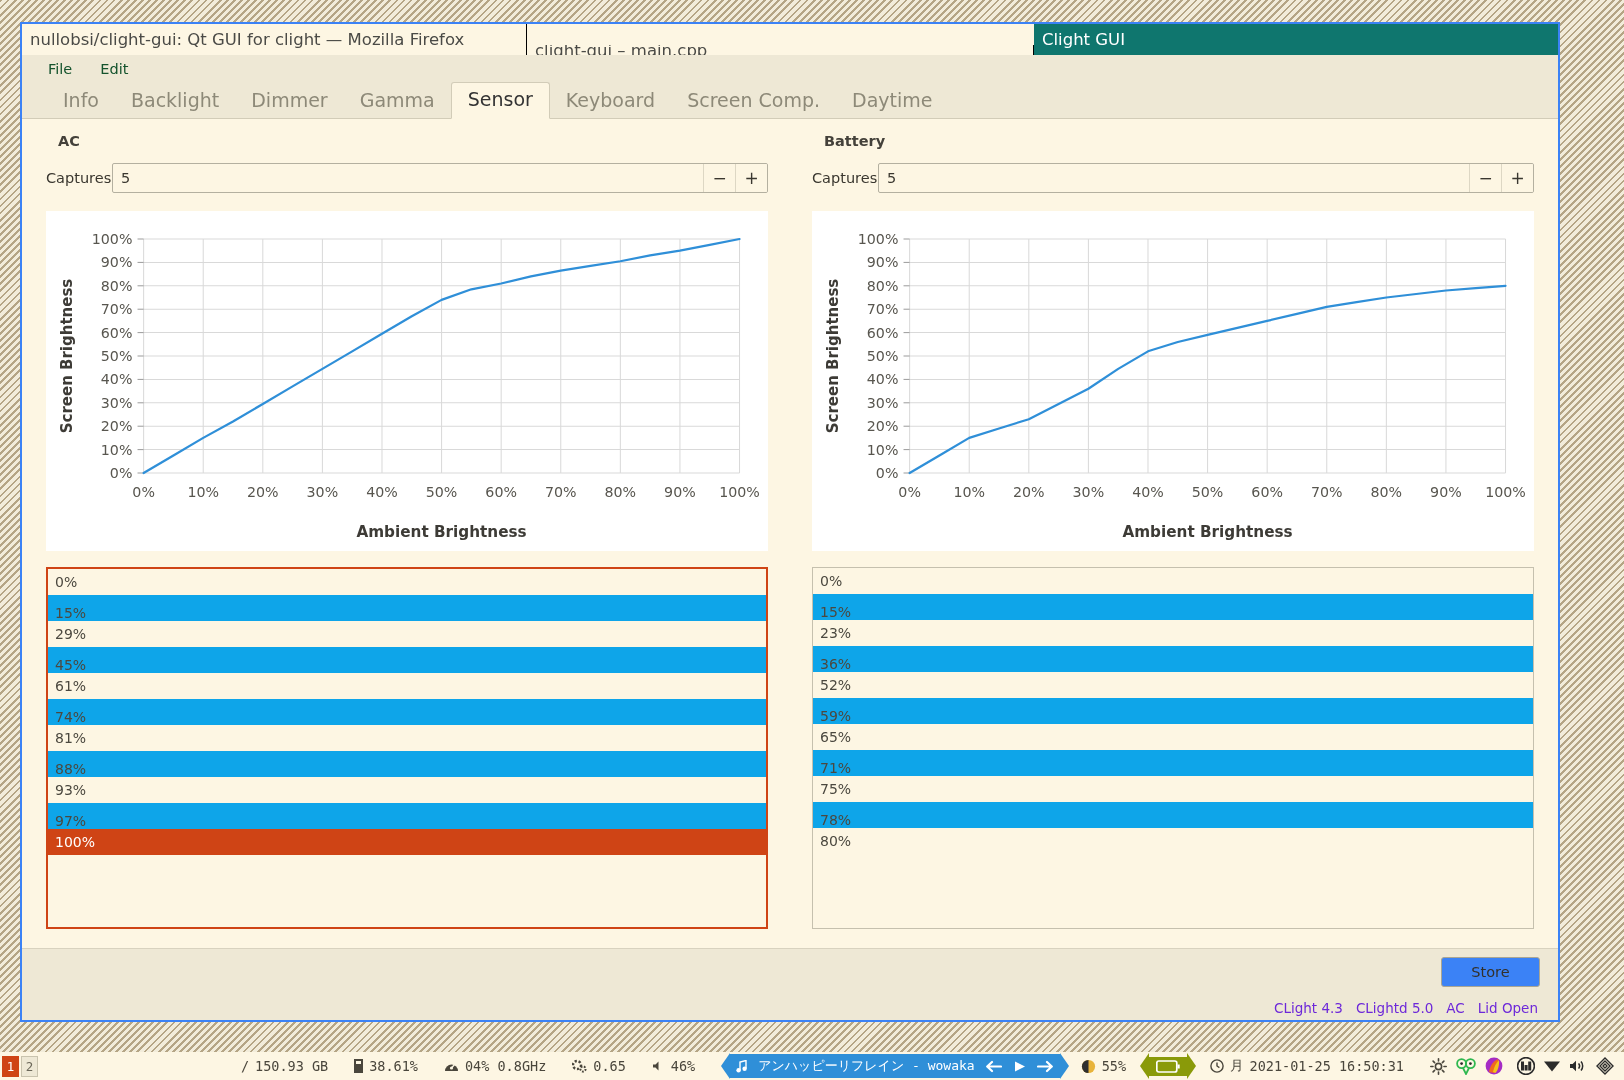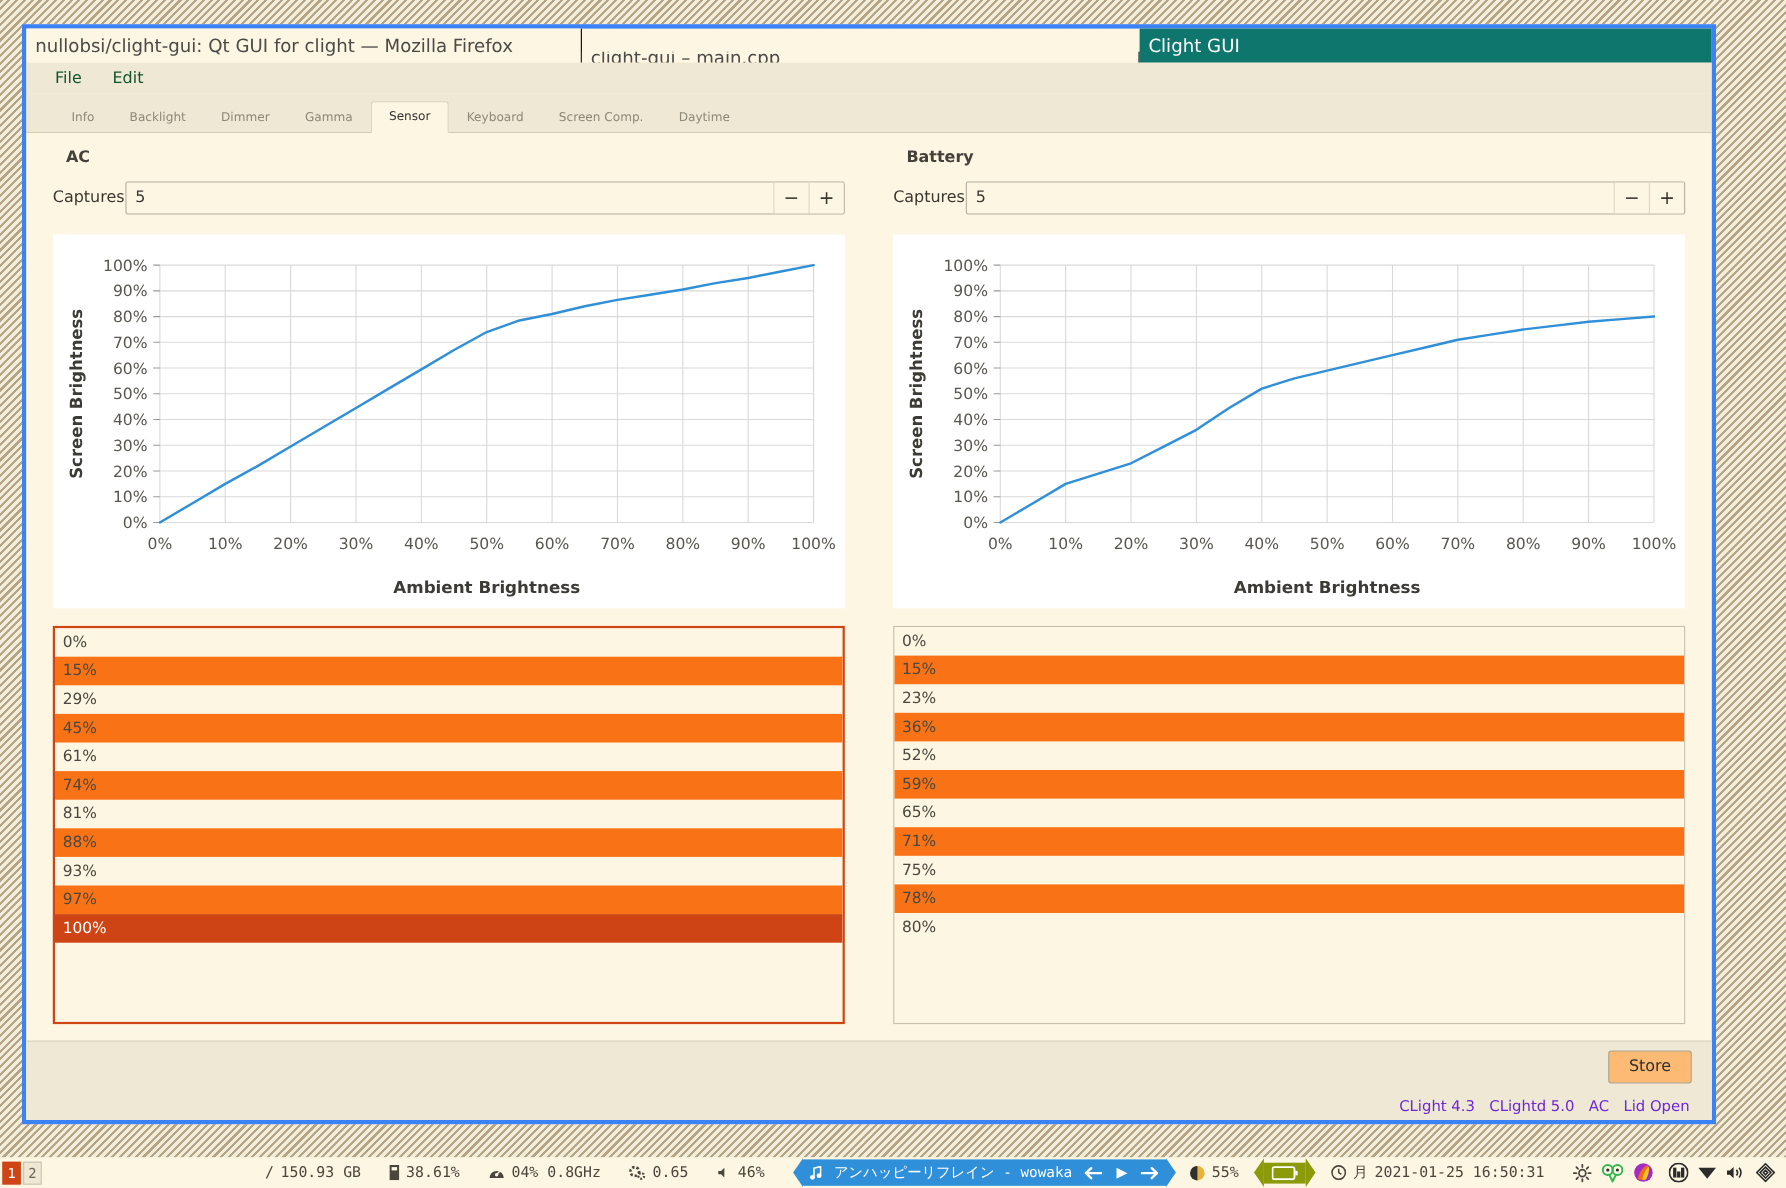--- a/index.html
+++ b/index.html
@@ -17,21 +17,21 @@
     );
     position: relative;
   }
 
   
   #window {
     position: absolute;
     left: 20px; top: 22px;
     width: 1540px; height: 1000px;
     background: #fdf6e3;
-    border: 4px solid #3b82f6;
+    border: 2px solid #3b82f6;
     display: flex;
     flex-direction: column;
   }
 
   
   .titlebars { display: flex; height: 31px; flex: 0 0 31px; }
   .tbar {
     display: flex; align-items: center;
     padding-left: 8px;
     font-size: 16.5px;
@@ -59,21 +59,21 @@
   
   .tabstrip {
     height: 36px; flex: 0 0 36px;
     background: #eee8d5;
     display: flex; align-items: flex-end;
     padding-left: 25px;
     border-bottom: 1px solid #d2ccb8;
     position: relative;
   }
   .tab {
-    font-size: 11px;
+    font-size: 19px;
     padding: 7px 16px 8px 16px;
     color: #8d8978;
     line-height: 1;
     position: relative;
   }
   .tab.selected {
     background: #fdf6e3;
     color: #333;
     border: 1px solid #d2ccb8;
     border-bottom: 1px solid #fdf6e3;
@@ -139,36 +139,36 @@
   }
   .list-card.sel { border: 2px solid #cf4415; }
   .list-card.unsel { border: 1px solid #c5c0ae; }
   .list-row {
     height: 26px;
     display: flex; align-items: center;
     padding-left: 7px;
     font-size: 14px;
     color: #4b483f;
   }
-  .list-row.odd { background: #f97316; }
+  .list-row.odd { background: #0ea5e9; align-items: flex-end; }
   .list-row.highlight { background: #cf4415; color: #fff; }
 
   
   .bottombar {
     position: absolute;
     left: 0; right: 0; bottom: 0;
     height: 72px;
     background: #eee8d5;
     border-top: 1px solid #d8d2bf;
   }
   .store-btn {
     position: absolute;
     right: 18px; top: 8px;
-    width: 76px; height: 30px;
-    background: #fdba74;
+    width: 99px; height: 30px;
+    background: #3b82f6;
     border: 1px solid #a9a593;
     border-radius: 3px;
     display: flex; align-items: center; justify-content: center;
     font-size: 14.5px; color: #33302a; text-align: right;
   }
   .statusline {
     position: absolute;
     right: 20px; bottom: 4px;
     font-size: 13.5px; color: #6d28d9;
     display: flex; gap: 13px;

